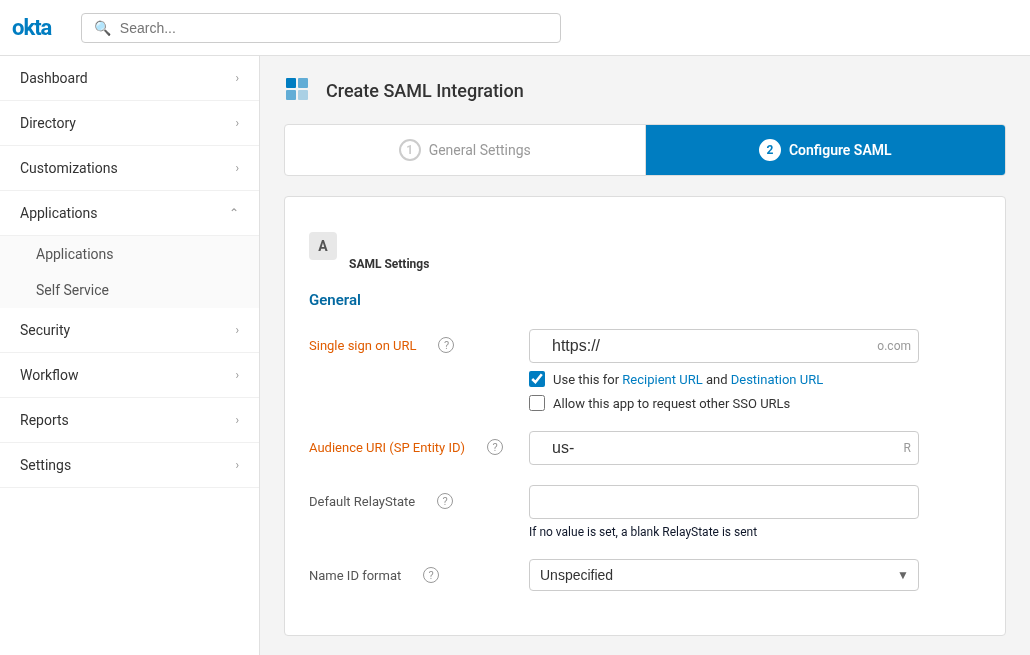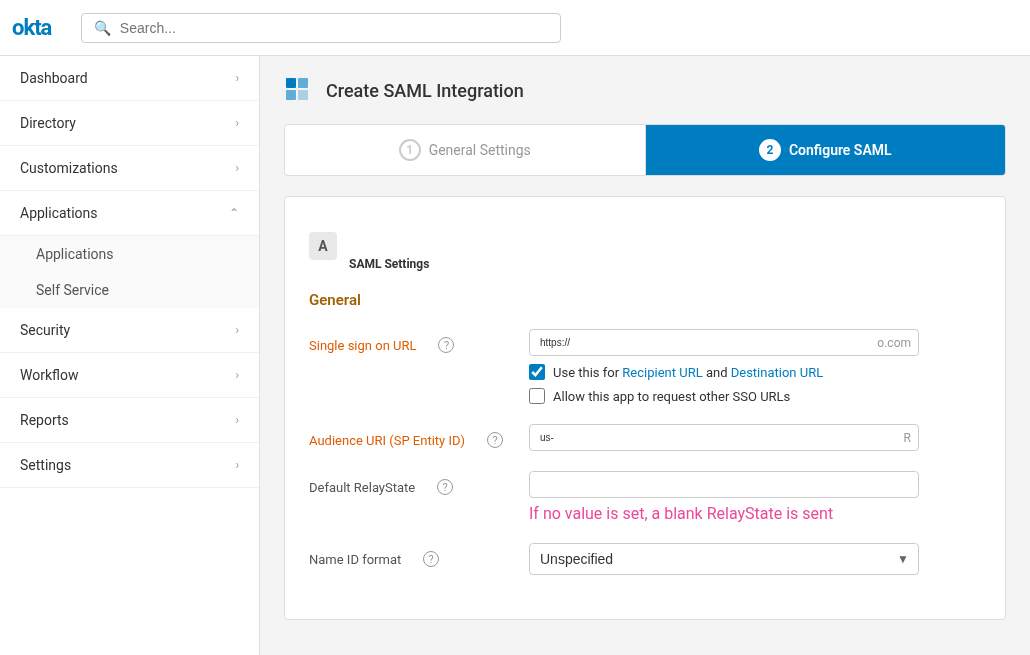--- a/index.html
+++ b/index.html
@@ -175,21 +175,21 @@
     }
     .section-title {
       font-size: 12px;
       font-weight: 700;
       color: #333;
       margin-top: 36px;
     }
     .subsection-title {
       font-size: 15px;
       font-weight: 600;
-      color: #a16207;
+      color: #0369a1;
       margin-bottom: 20px;
     }
 
     
     .form-row {
       display: flex;
       align-items: flex-start;
       margin-bottom: 20px;
     }
     .form-label {
@@ -214,44 +214,44 @@
       color: #999;
       font-size: 11px;
       cursor: pointer;
     }
     .form-control-wrap {
       flex: 1;
     }
     .form-input {
       width: 100%;
       max-width: 390px;
-      padding: 7px 10px;
+      padding: 7px 22px;
       border: 1px solid #ccc;
       border-radius: 4px;
-      font-size: 10px;
+      font-size: 16px;
       color: #333;
       outline: none;
     }
     .checkbox-row {
       display: flex;
       align-items: center;
       margin-top: 8px;
       gap: 8px;
       font-size: 13px;
       color: #333;
     }
     .checkbox-row input[type="checkbox"] {
       width: 16px;
       height: 16px;
       accent-color: #007dc1;
     }
     .checkbox-label-link { color: #007dc1; }
     .hint-text {
-      font-size: 16px;
-      color: #ec4899;
+      font-size: 12px;
+      color: #0f172a;
       margin-top: 6px;
     }
 
     
     .form-select-wrap {
       position: relative;
       display: inline-block;
       width: 100%;
       max-width: 390px;
     }

